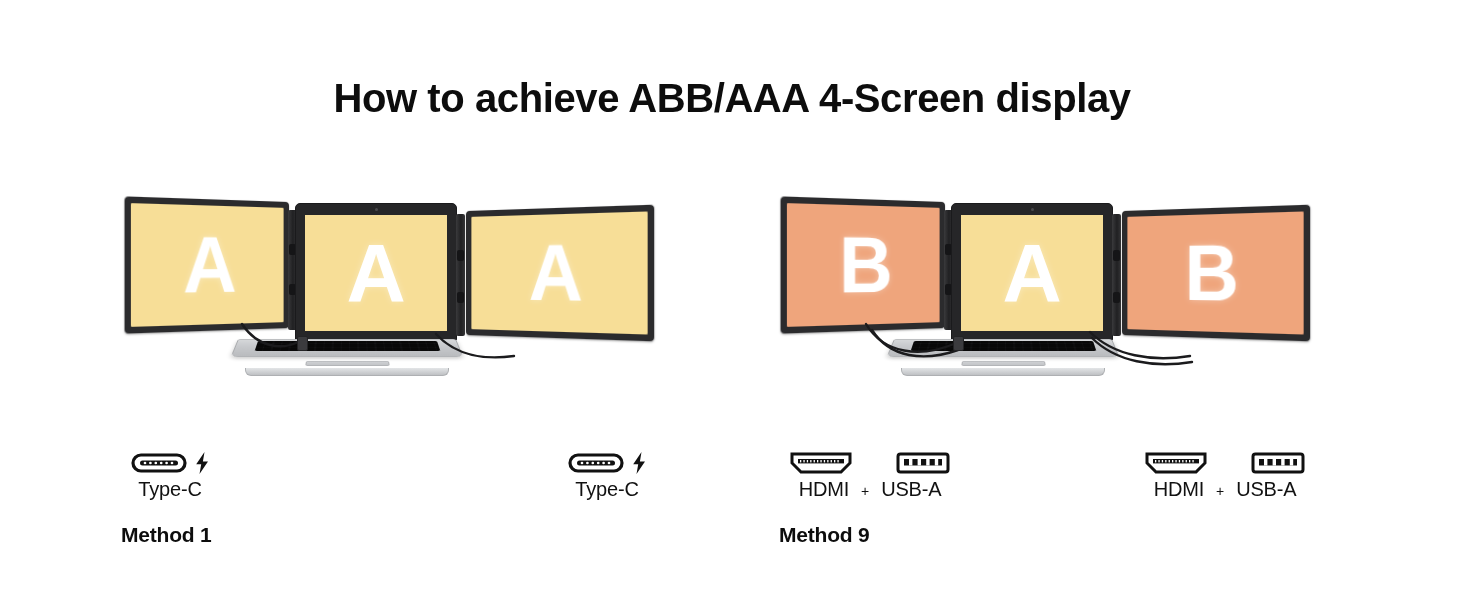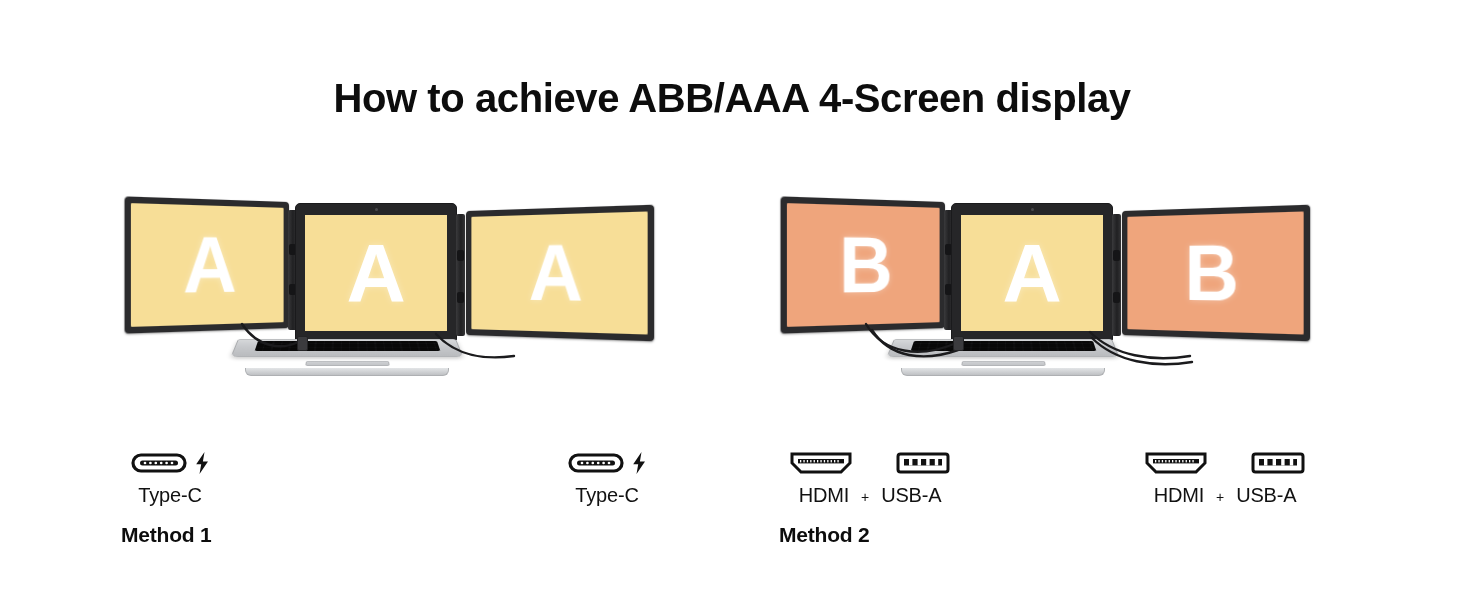--- a/index.html
+++ b/index.html
@@ -137,21 +137,21 @@
   .cable { position: absolute; overflow: visible; pointer-events: none; }
   .cable path { fill: none; stroke: #1b1b1d; stroke-width: 2.4; stroke-linecap: round; }
   .plug {
     position: absolute; width: 9px; height: 13px; border-radius: 2px;
     background: #3b3b3e; border: 1px solid #232325;
   }
 
   
   .legend-item { position: absolute; text-align: center; }
   .legend-icons { display: flex; align-items: center; justify-content: center; gap: 12px; height: 30px; }
-  .legend-labels { display: flex; align-items: baseline; justify-content: center; gap: 12px; margin-top: 6px; }
+  .legend-labels { display: flex; align-items: baseline; justify-content: center; gap: 12px; }
   .legend-labels .lbl { font-size: 20px; color: #111; letter-spacing: -.2px; white-space: nowrap; }
   .legend-labels .plus { font-size: 14px; color: #111; }
   .icon-pair { display: flex; align-items: center; gap: 7px; }
 
   .method-label {
     position: absolute;
     font-size: 21px;
     font-weight: bold;
     color: #0d0d0d;
     letter-spacing: -.2px;
@@ -401,14 +401,14 @@
         </svg>
       </span>
     </div>
     <div class="legend-labels">
       <span class="lbl">HDMI</span>
       <span class="plus">+</span>
       <span class="lbl">USB-A</span>
     </div>
   </div>
 
-  <div class="method-label" style="left:779px; top:523px;">Method 2</div>
+  <div class="method-label" style="left:779px; top:523px;">Method 9</div>
 </div>
 
 </body></html>

